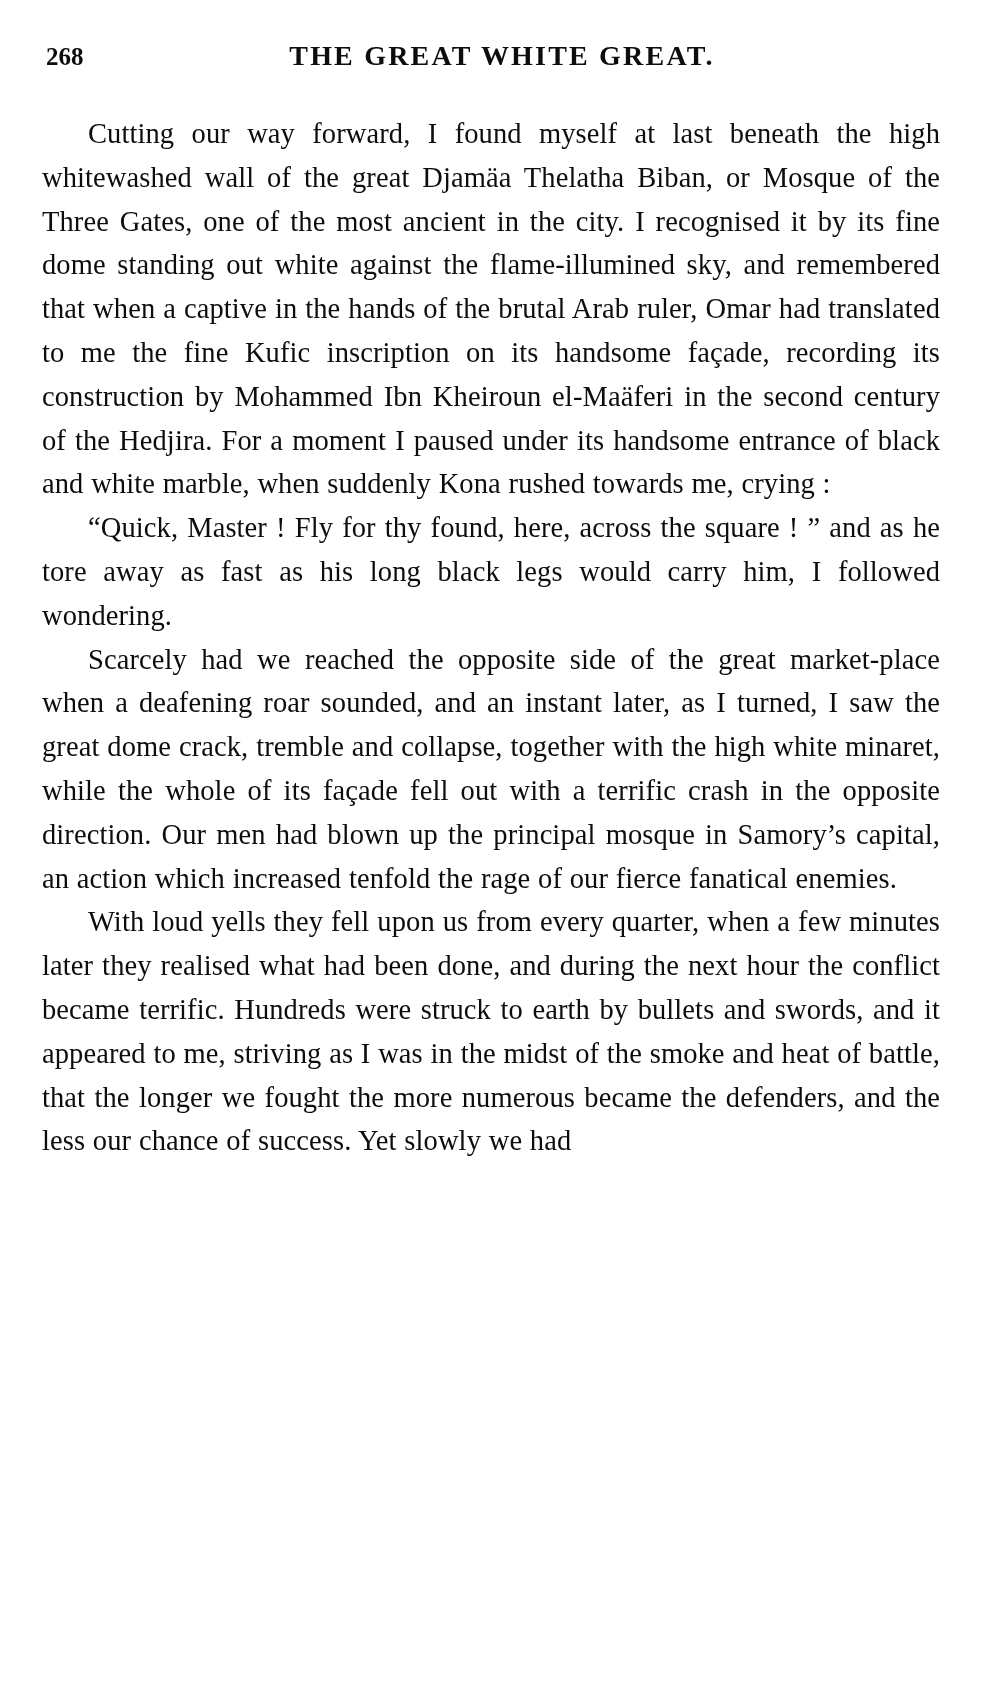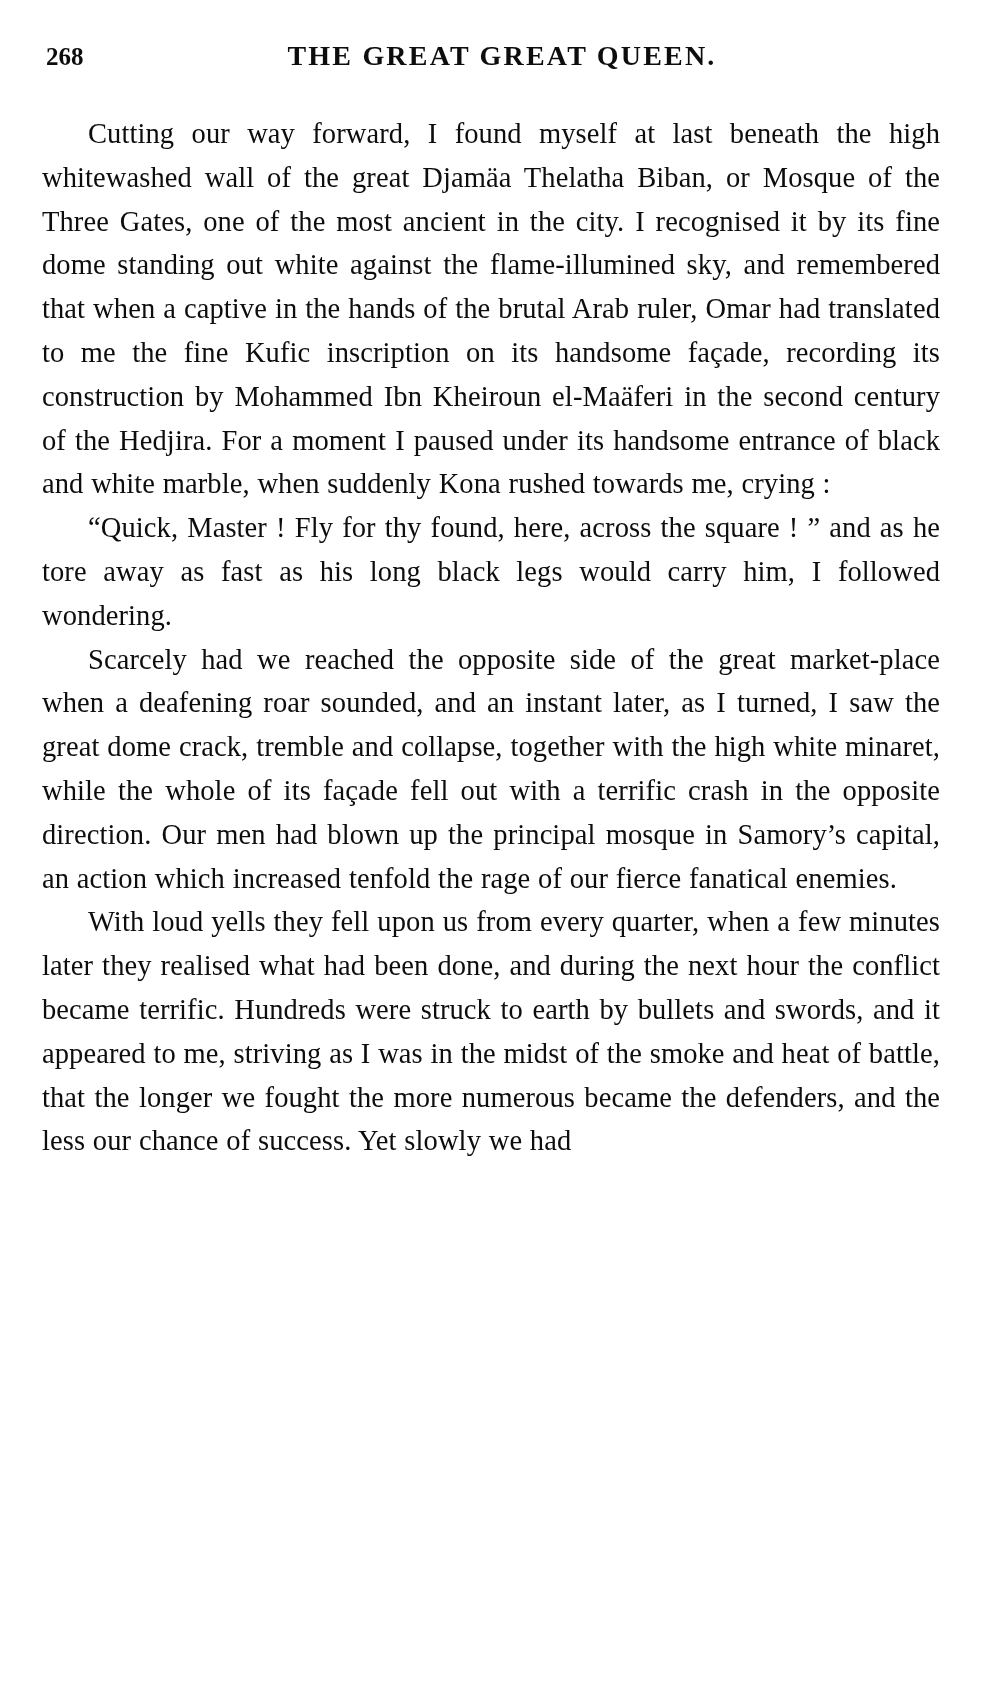--- a/index.html
+++ b/index.html
@@ -57,21 +57,21 @@
     text-indent: 46px;
   }
 </style>
 </head>
 <body>
 
 <div class="page">
 
   <div class="running-head">
     <span class="folio">268</span>
-    <span class="head-title">THE GREAT GREAT QUEEN.</span>
+    <span class="head-title">THE GREAT WHITE GREAT.</span>
   </div>
 
   <div class="body-text">
     <p>Cutting our way forward, I found myself at last beneath the high whitewashed wall of the great Djamäa Thelatha Biban, or Mosque of the Three Gates, one of the most ancient in the city.  I recognised it by its fine dome standing out white against the flame-illumined sky, and remembered that when a captive in the hands of the brutal Arab ruler, Omar had translated to me the fine Kufic inscription on its handsome façade, recording its construction by Mohammed Ibn Kheiroun el-Maäferi in the second century of the Hedjira.  For a moment I paused under its handsome entrance of black and white marble, when suddenly Kona rushed towards me, crying :</p>
     <p>“Quick, Master !  Fly for thy found, here, across the square ! ” and as he tore away as fast as his long black legs would carry him, I followed wondering.</p>
     <p>Scarcely had we reached the opposite side of the great market-place when a deafening roar sounded, and an instant later, as I turned, I saw the great dome crack, tremble and collapse, together with the high white minaret, while the whole of its façade fell out with a terrific crash in the opposite direction.  Our men had blown up the principal mosque in Samory’s capital, an action which increased tenfold the rage of our fierce fanatical enemies.</p>
     <p>With loud yells they fell upon us from every quarter, when a few minutes later they realised what had been done, and during the next hour the conflict became terrific.  Hundreds were struck to earth by bullets and swords, and it appeared to me, striving as I was in the midst of the smoke and heat of battle, that the longer we fought the more numerous became the defenders, and the less our chance of success.  Yet slowly we had</p>
   </div>
 
 </div>

